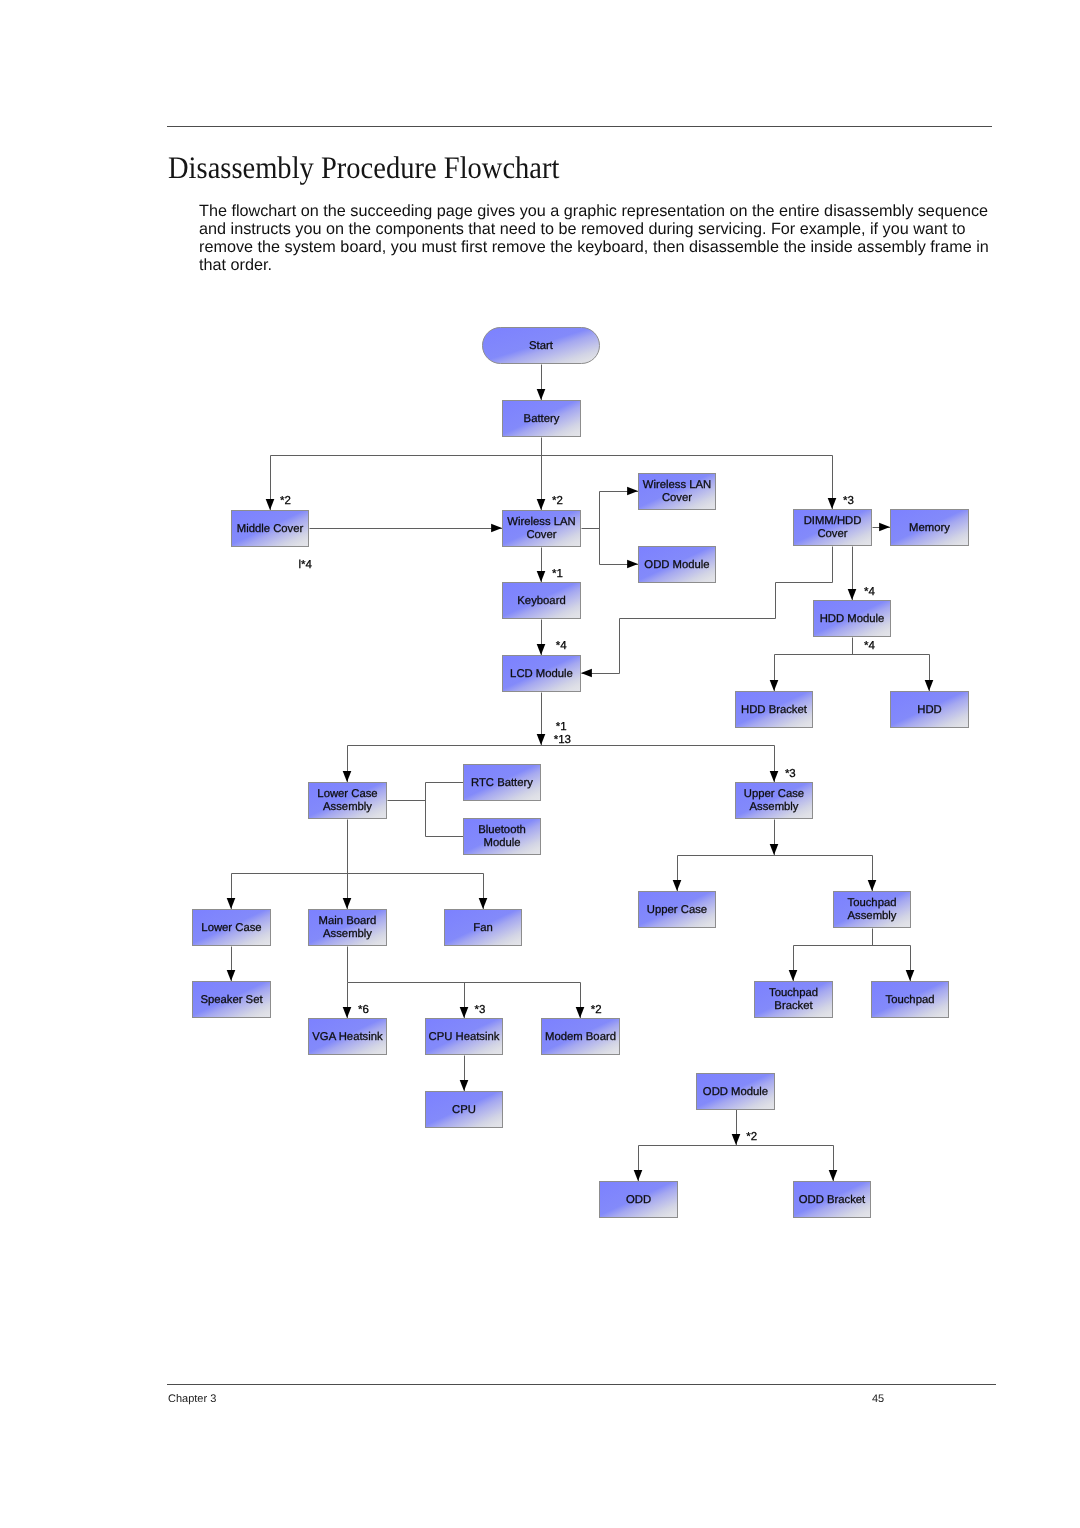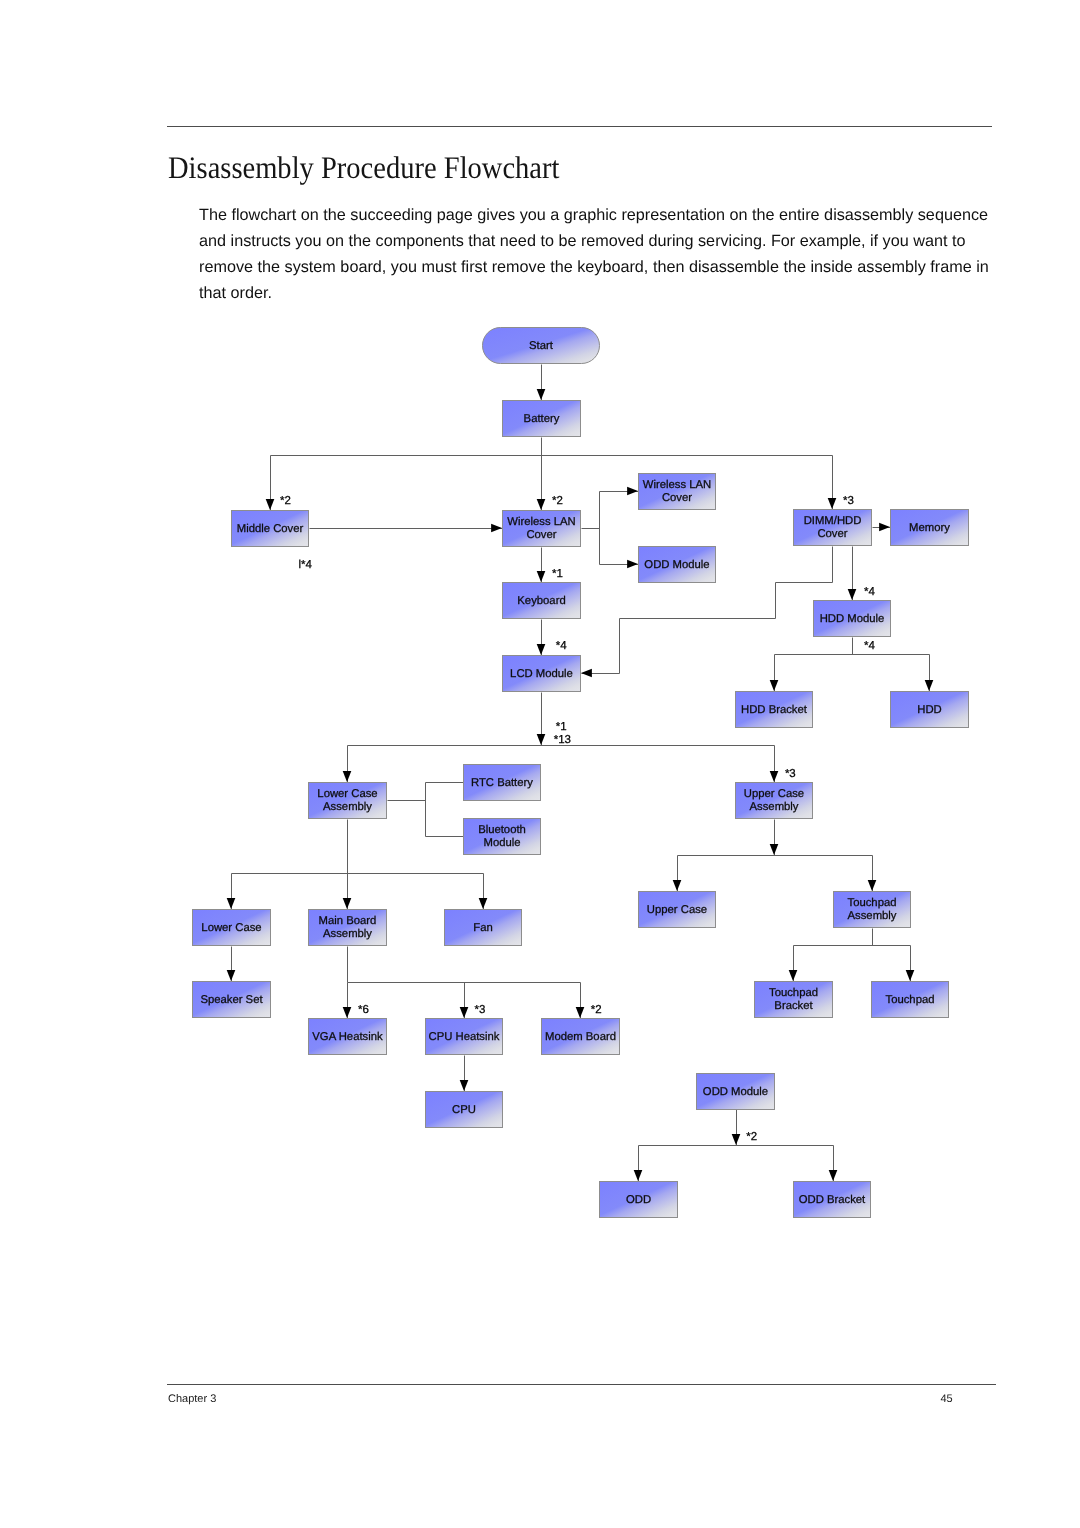--- a/index.html
+++ b/index.html
@@ -10,24 +10,24 @@
   .page{position:absolute;left:0;top:0;width:1080px;height:1260px;margin-left:40px;}
   .rule{position:absolute;margin:0;padding:0;border:0;background:#4d4d4d;height:1px;}
   #rule-top{left:127px;top:126px;width:825px;}
   #rule-bot{left:127px;top:1384px;width:829px;}
   #page-title{position:absolute;left:128px;top:151px;margin:0;
       transform-origin:0 0;transform:scaleX(0.909);
       font-family:"Liberation Serif",serif;
       font-weight:400;font-size:31.4px;line-height:34px;color:#151515;
       white-space:nowrap;}
   #intro{position:absolute;left:159px;top:202px;width:794px;margin:0;
-      font-size:16.22px;line-height:26px;color:#111;text-align:left;}
+      font-size:16.22px;line-height:18px;color:#111;text-align:left;}
   .footer{position:absolute;top:1393px;font-size:11px;font-weight:400;color:#1a1a1a;}
   #footer-chapter{left:128px;}
-  #footer-page-number{left:860px;width:93px;text-align:center;}
+  #footer-page-number{left:832px;width:93px;text-align:left;}
   #flowchart{position:absolute;left:0;top:0;}
   #flowchart text{-webkit-font-smoothing:antialiased;text-rendering:geometricPrecision;}
   .node-label{font-family:"Liberation Sans",sans-serif;}
   .screw-label{font-family:"Liberation Sans",sans-serif;font-size:11.5px;}
 </style>
 </head>
 <body>
 
 <div class="page">
 

